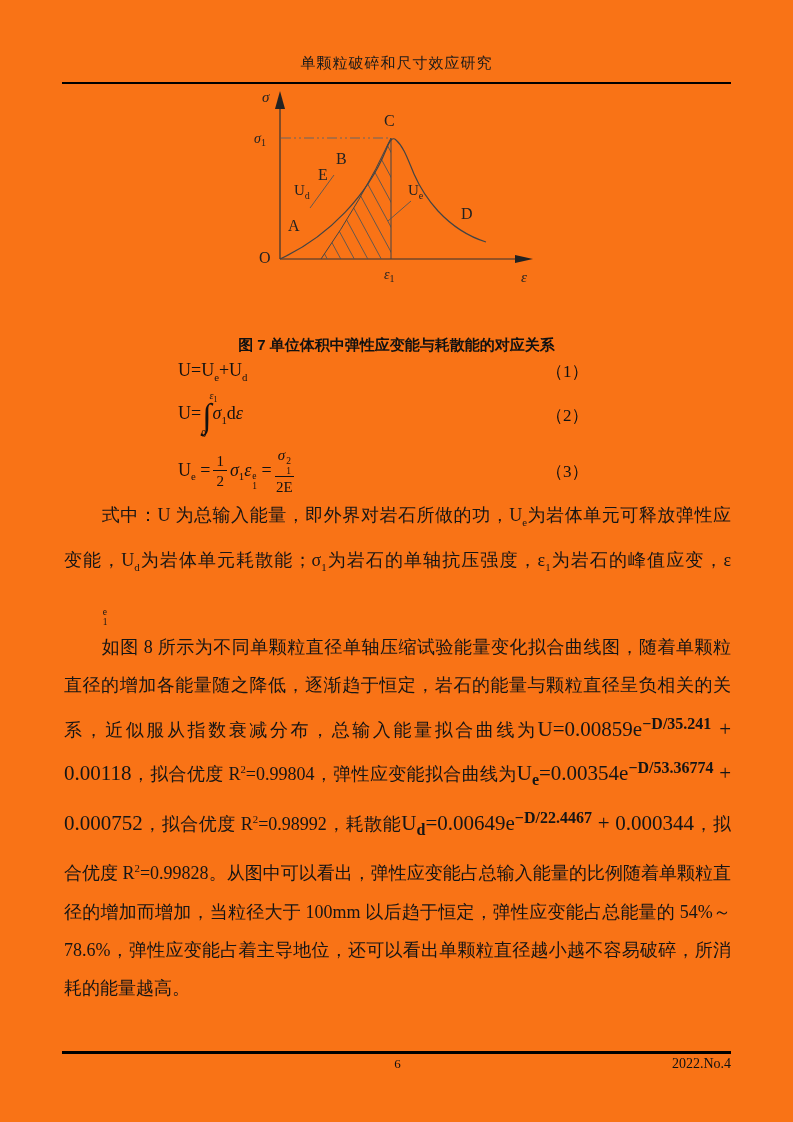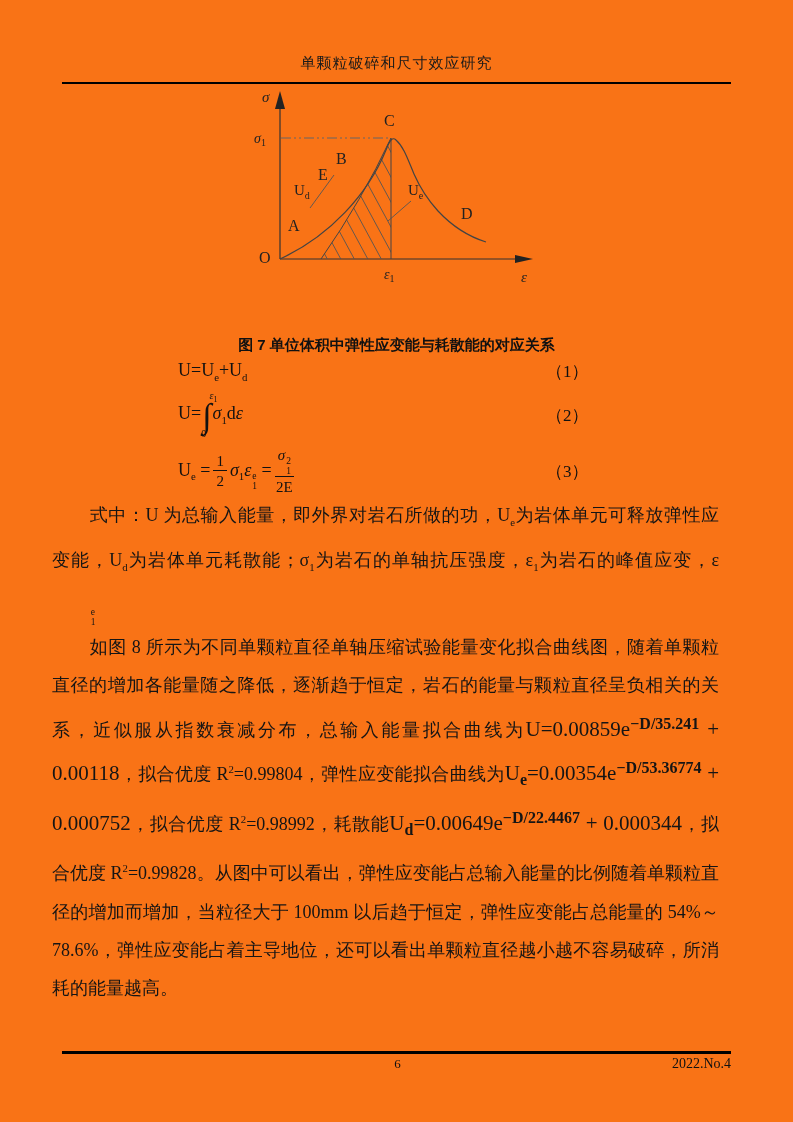--- a/index.html
+++ b/index.html
@@ -15,21 +15,21 @@
   .header-rule{position:absolute;top:82px;left:62px;width:669px;height:1.5px;background:#000;}
   
   .fig-svg{position:absolute;left:228px;top:84px;}
   .fig-caption{
     position:absolute;top:292px;left:0;right:0;text-align:center;
     font-family:"Liberation Sans",sans-serif;font-weight:bold;font-size:15px;color:#111;margin-top:44px;
   }
   
   .bodytext{font-size:18px;line-height:38.4px;text-align:justify;color:#151515;}
   .p-intro{position:absolute;top:318px;left:64px;width:667px;}
-  .p-block{position:absolute;top:496px;left:52px;width:667px;}
+  .p-block{position:absolute;top:496px;left:64px;width:667px;}
   .p-block p{margin:0;text-indent:2.1em;}
   .p-intro p{margin:0;text-indent:2.1em;}
   sub{font-size:0.60em;}
   sup{font-size:0.60em;}
   .fml{font-family:"Liberation Serif",serif;font-size:21px;}
   sup.fml,sub.fml{font-size:16px;font-weight:bold;}
   .supsub{
     display:inline-flex;flex-direction:column;font-size:9.5px;line-height:1.05;
     vertical-align:-4px;margin-left:1px;text-align:left;
   }

